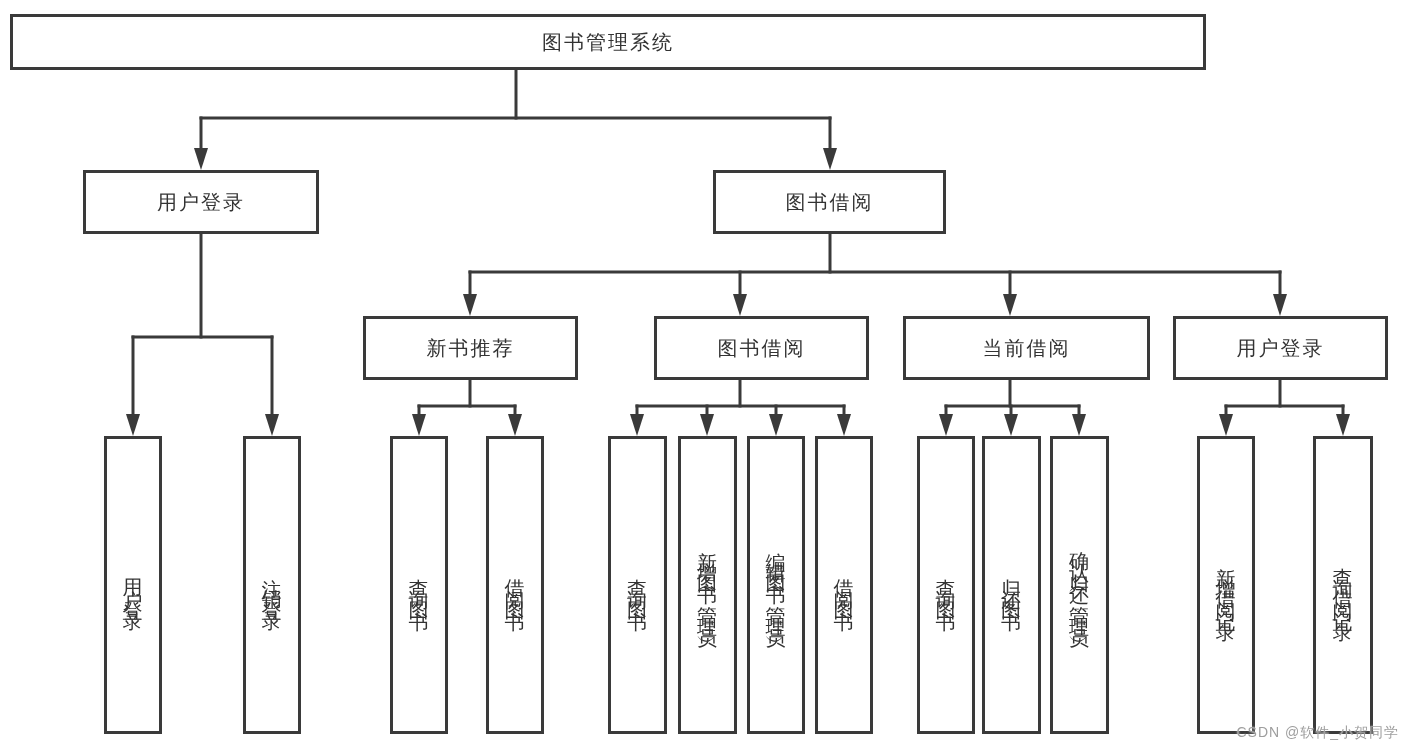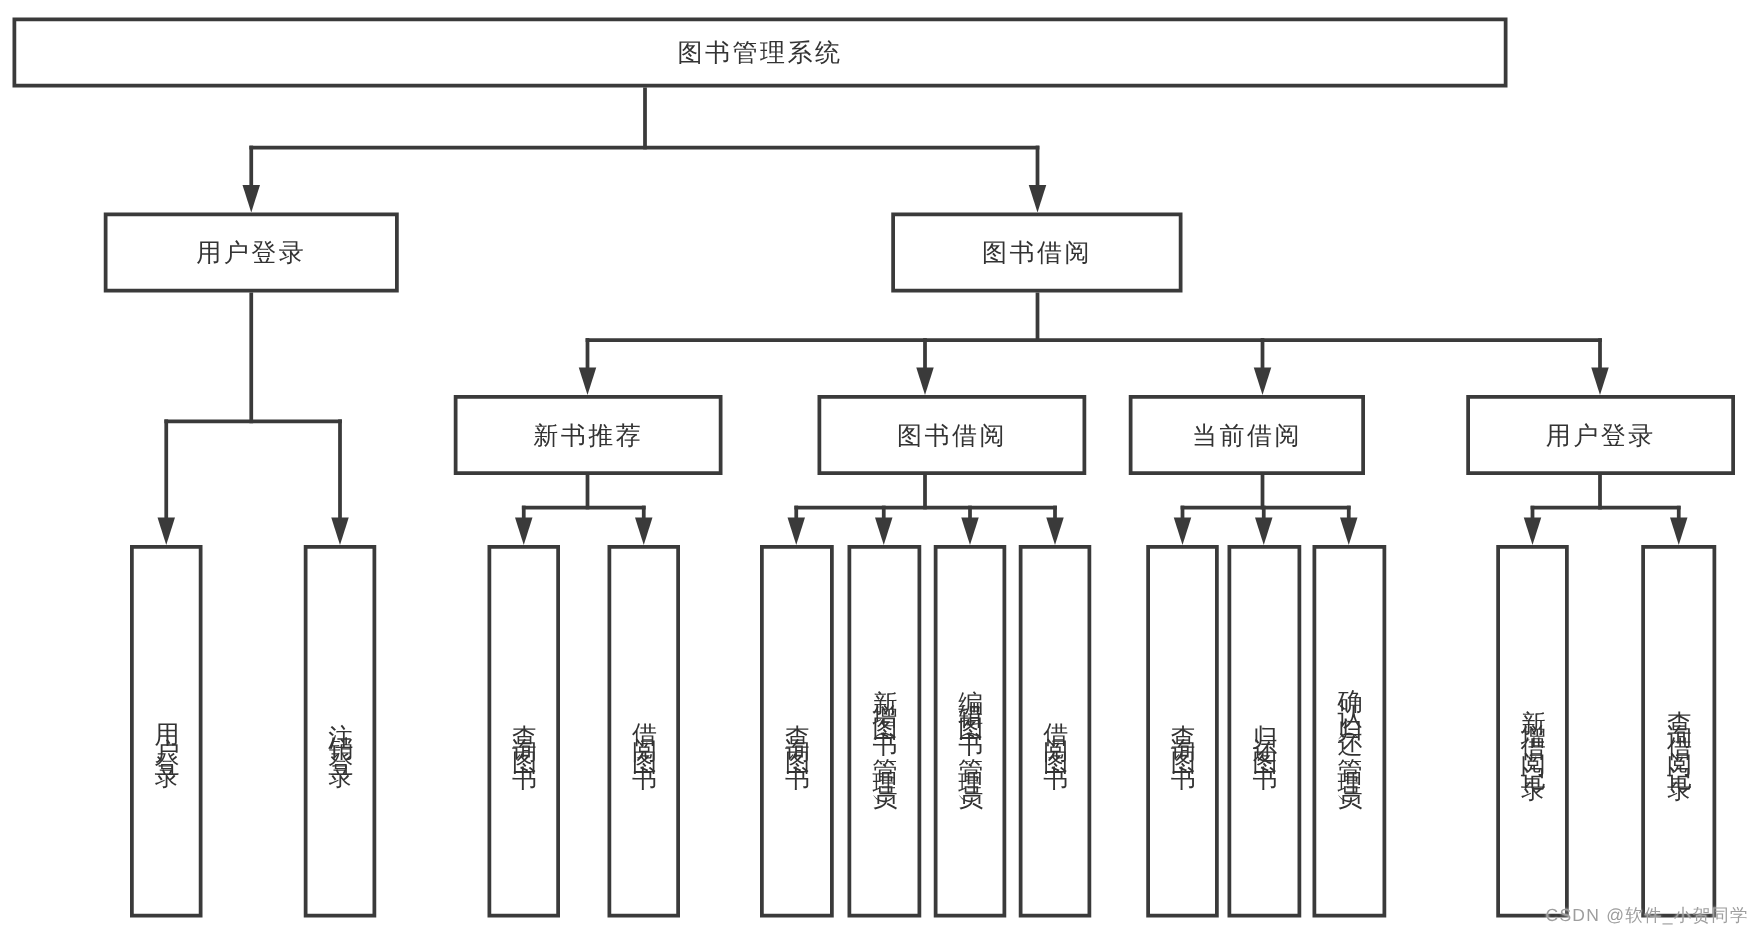--- a/index.html
+++ b/index.html
@@ -111,21 +111,21 @@
   <div class="node" style="left:713px;top:170px;width:233px;height:64px;">
     <span>图书借阅</span>
   </div>
 
   <div class="node" style="left:363px;top:316px;width:215px;height:64px;">
     <span>新书推荐</span>
   </div>
   <div class="node" style="left:654px;top:316px;width:215px;height:64px;">
     <span>图书借阅</span>
   </div>
-  <div class="node" style="left:903px;top:316px;width:189px;height:64px;">
+  <div class="node" style="left:903px;top:316px;width:247px;height:64px;">
     <span>当前借阅</span>
   </div>
   <div class="node" style="left:1173px;top:316px;width:215px;height:64px;">
     <span>用户登录</span>
   </div>
 
   <div class="node leaf" style="left:104px;top:436px;width:58px;height:298px;">
     <span class="vtext">用户登录</span>
   </div>
   <div class="node leaf" style="left:243px;top:436px;width:58px;height:298px;">

